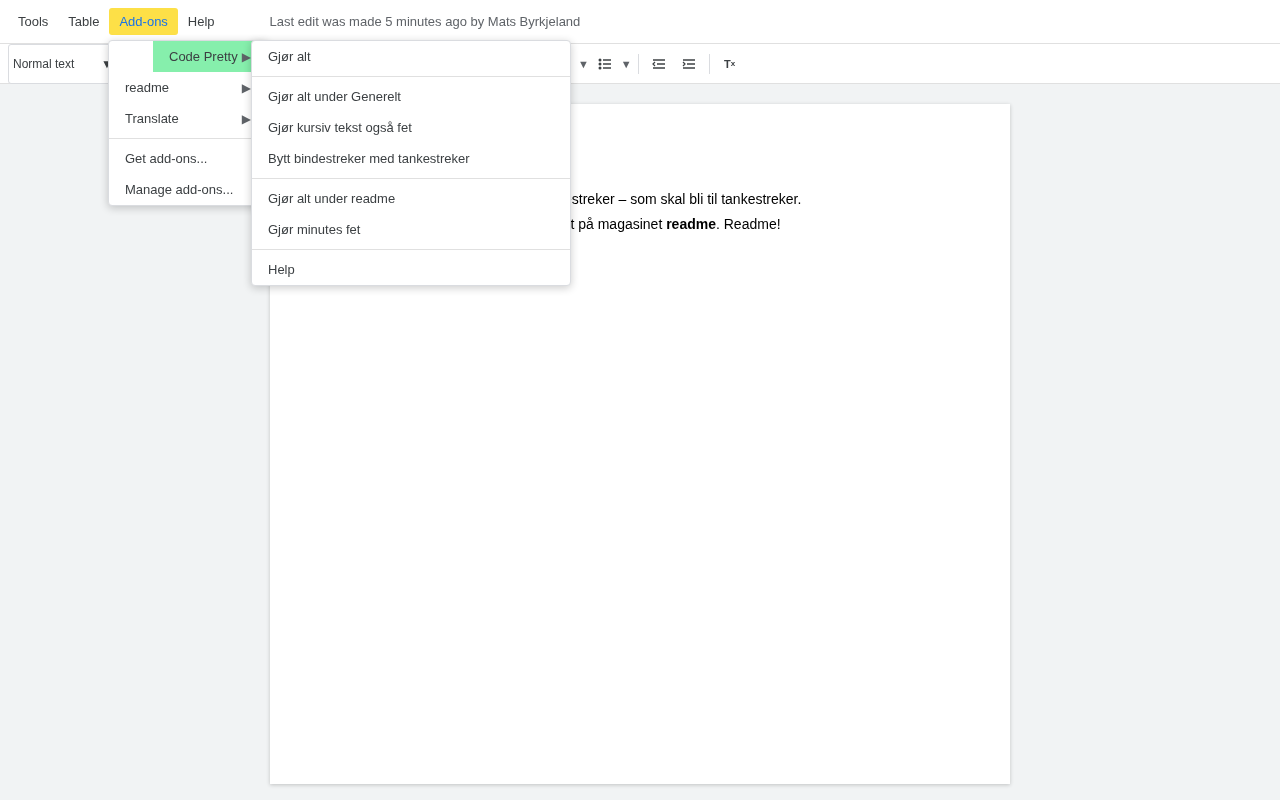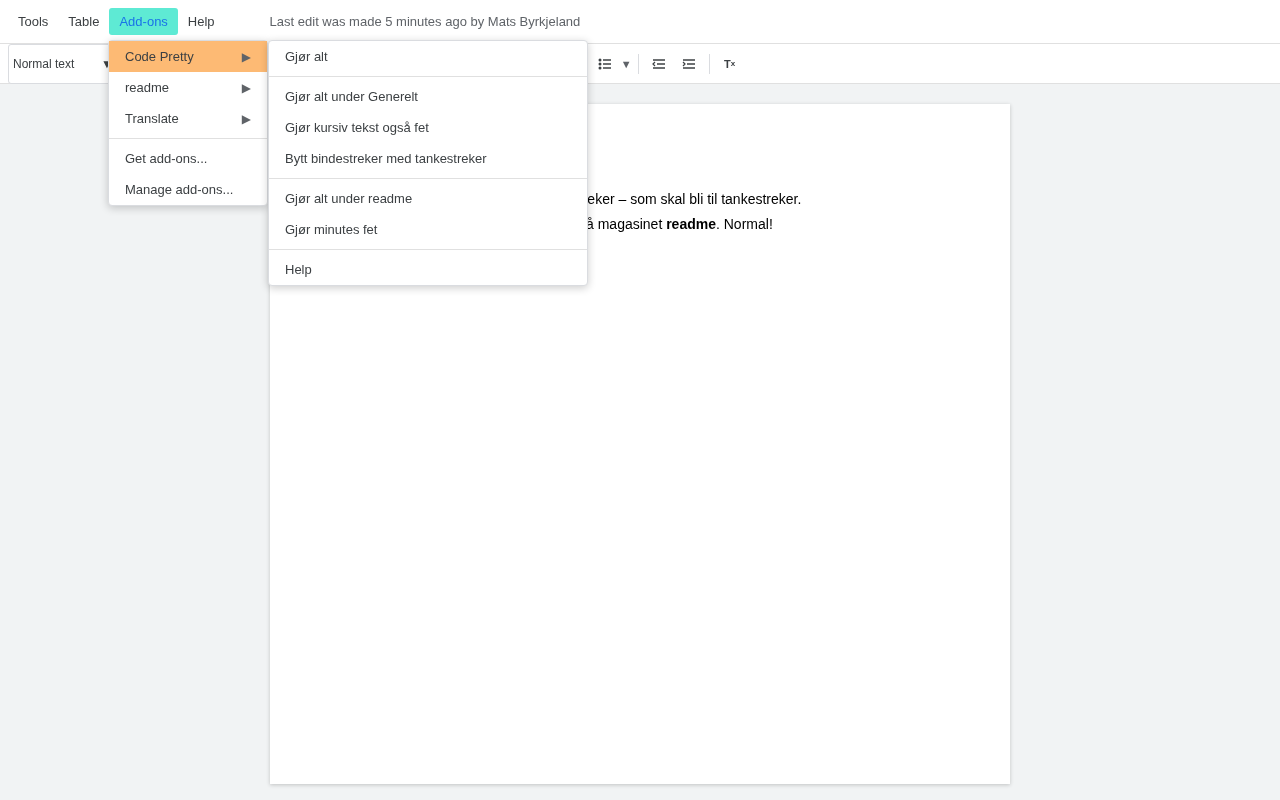--- a/index.html
+++ b/index.html
@@ -25,21 +25,21 @@
       z-index: 10;
     }
     .menu-item {
       padding: 6px 10px;
       cursor: pointer;
       border-radius: 3px;
       font-size: 13px;
       color: #3c4043;
       white-space: nowrap;
     }
-    .menu-item.active { background: #5eead4; color: #1a73e8; }
+    .menu-item.active { background: #fde047; color: #1a73e8; }
     .last-edit {
       margin-left: 16px;
       font-size: 13px;
       color: #5f6368;
       padding-left: 29px;
     }
 
     
     .toolbar {
       display: flex;
@@ -130,33 +130,33 @@
     .addons-menu-item {
       display: flex;
       align-items: center;
       justify-content: space-between;
       padding: 8px 16px;
       cursor: pointer;
       font-size: 13px;
       color: #3c4043;
       white-space: nowrap;
     }
-    .addons-menu-item.active-item { background: #fdba74; }
+    .addons-menu-item.active-item { background: #86efac; margin-left: 44px; }
     .addons-menu-item .submenu-arrow { color: #5f6368; font-size: 12px; }
     .addons-menu-separator {
       border: none;
       border-top: 1px solid #e0e0e0;
       margin: 4px 0;
     }
 
     
     .code-pretty-submenu {
       position: absolute;
       top: 40px;
-      left: 268px;
+      left: 251px;
       background: #fff;
       border: 1px solid #dadce0;
       border-radius: 4px;
       box-shadow: 0 2px 8px rgba(0,0,0,0.2);
       z-index: 1001;
       min-width: 320px;
     }
     .submenu-item {
       display: flex;
       align-items: center;
@@ -360,21 +360,21 @@
 
     <div class="doc-line">
       <span>Hei. </span><span style="font-weight:bold;font-style:italic;">Dette er kursiv.</span>
     </div>
 
     <div class="doc-line">
       <span>Her er det </span><span style="text-decoration:underline;">bindestreker</span><span> – ikke tankestreker – som </span><span>skal</span><span> bli til tankestreker.</span>
     </div>
 
     <div class="doc-line">
-      <span>Her står det <span class="cursor"></span></span><span style="font-weight:bold;">readme</span><span>, som er navnet på magasinet </span><span style="font-weight:bold;">readme</span><span>. Normal!</span>
+      <span>Her står det <span class="cursor"></span></span><span style="font-weight:bold;">readme</span><span>, som er navnet på magasinet </span><span style="font-weight:bold;">readme</span><span>. Readme!</span>
     </div>
   </div>
 </div>
 
 <div class="addons-menu">
   <div class="addons-menu-item active-item">
     <span>Code Pretty</span>
     <span class="submenu-arrow">▶</span>
   </div>
   <div class="addons-menu-item">

